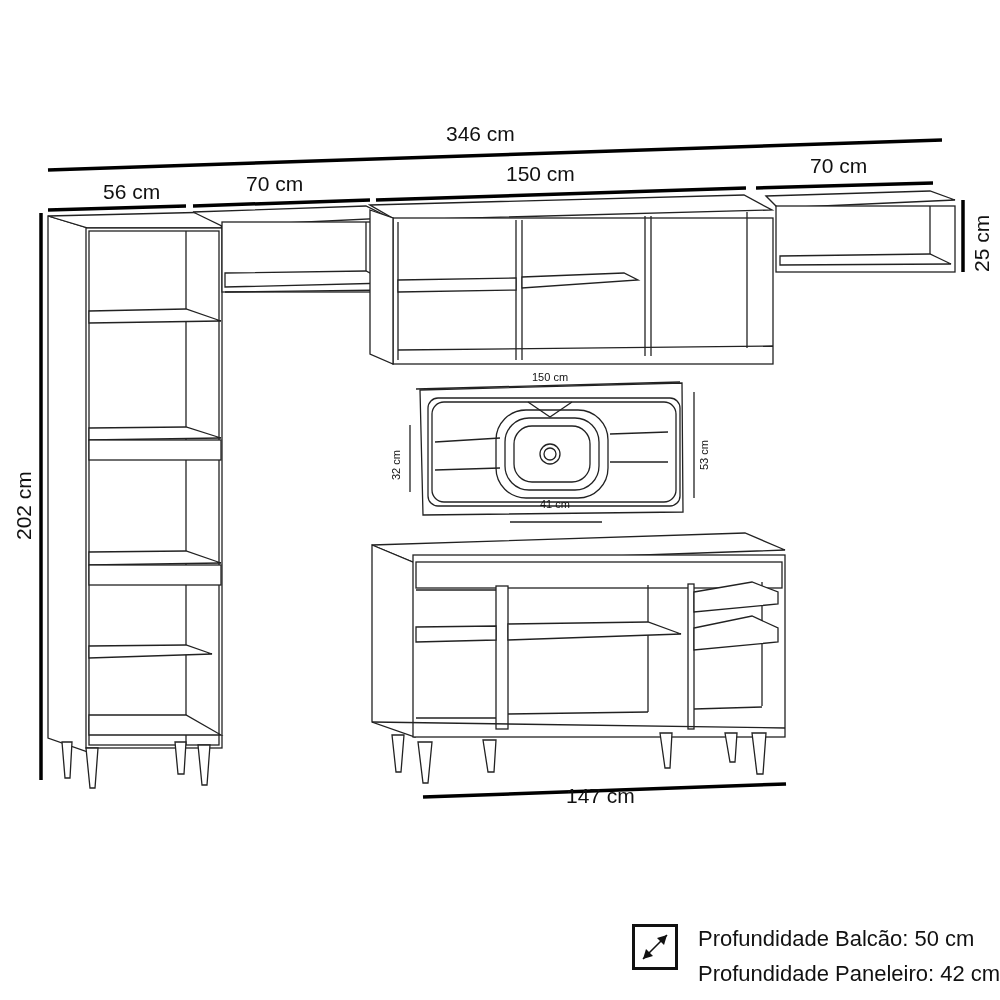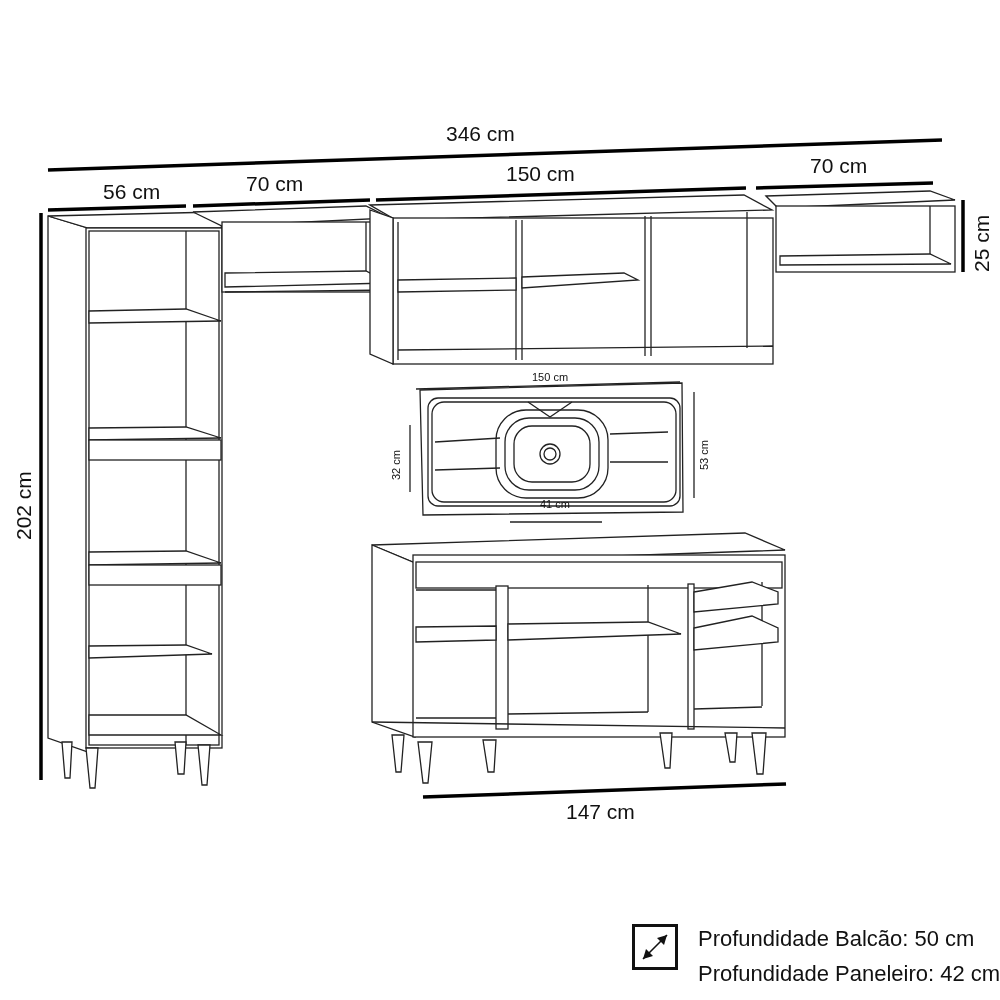--- a/index.html
+++ b/index.html
@@ -129,21 +129,21 @@
   </g>
 </svg>
 
 <div class="label" style="left:446px;top:122px;">346 cm</div>
 <div class="label" style="left:80px;top:180px;margin-left:23px;">56 cm</div>
 <div class="label" style="left:246px;top:172px;">70 cm</div>
 <div class="label" style="left:506px;top:162px;">150 cm</div>
 <div class="label" style="left:810px;top:154px;">70 cm</div>
 <div class="label rot" style="left:12px;top:540px;transform:rotate(-90deg);">202 cm</div>
 <div class="label rot" style="left:970px;top:272px;transform:rotate(-90deg);">25 cm</div>
-<div class="label" style="left:566px;top:800px;">147 cm</div>
+<div class="label" style="left:566px;top:784px;">147 cm</div>
 
 <div class="small" style="left:532px;top:371px;">150 cm</div>
 <div class="small rot" style="left:698px;top:470px;transform:rotate(-90deg);">53 cm</div>
 <div class="small rot" style="left:390px;top:480px;transform:rotate(-90deg);">32 cm</div>
 <div class="small" style="left:540px;top:498px;">41 cm</div>
 
 <div class="legend">
   <div class="legend-box">
     <svg width="40" height="40" viewBox="0 0 40 40" style="position:absolute;left:0;top:0;">
       <line x1="8" y1="32" x2="32" y2="8" stroke="#111" stroke-width="1.6"></line>

